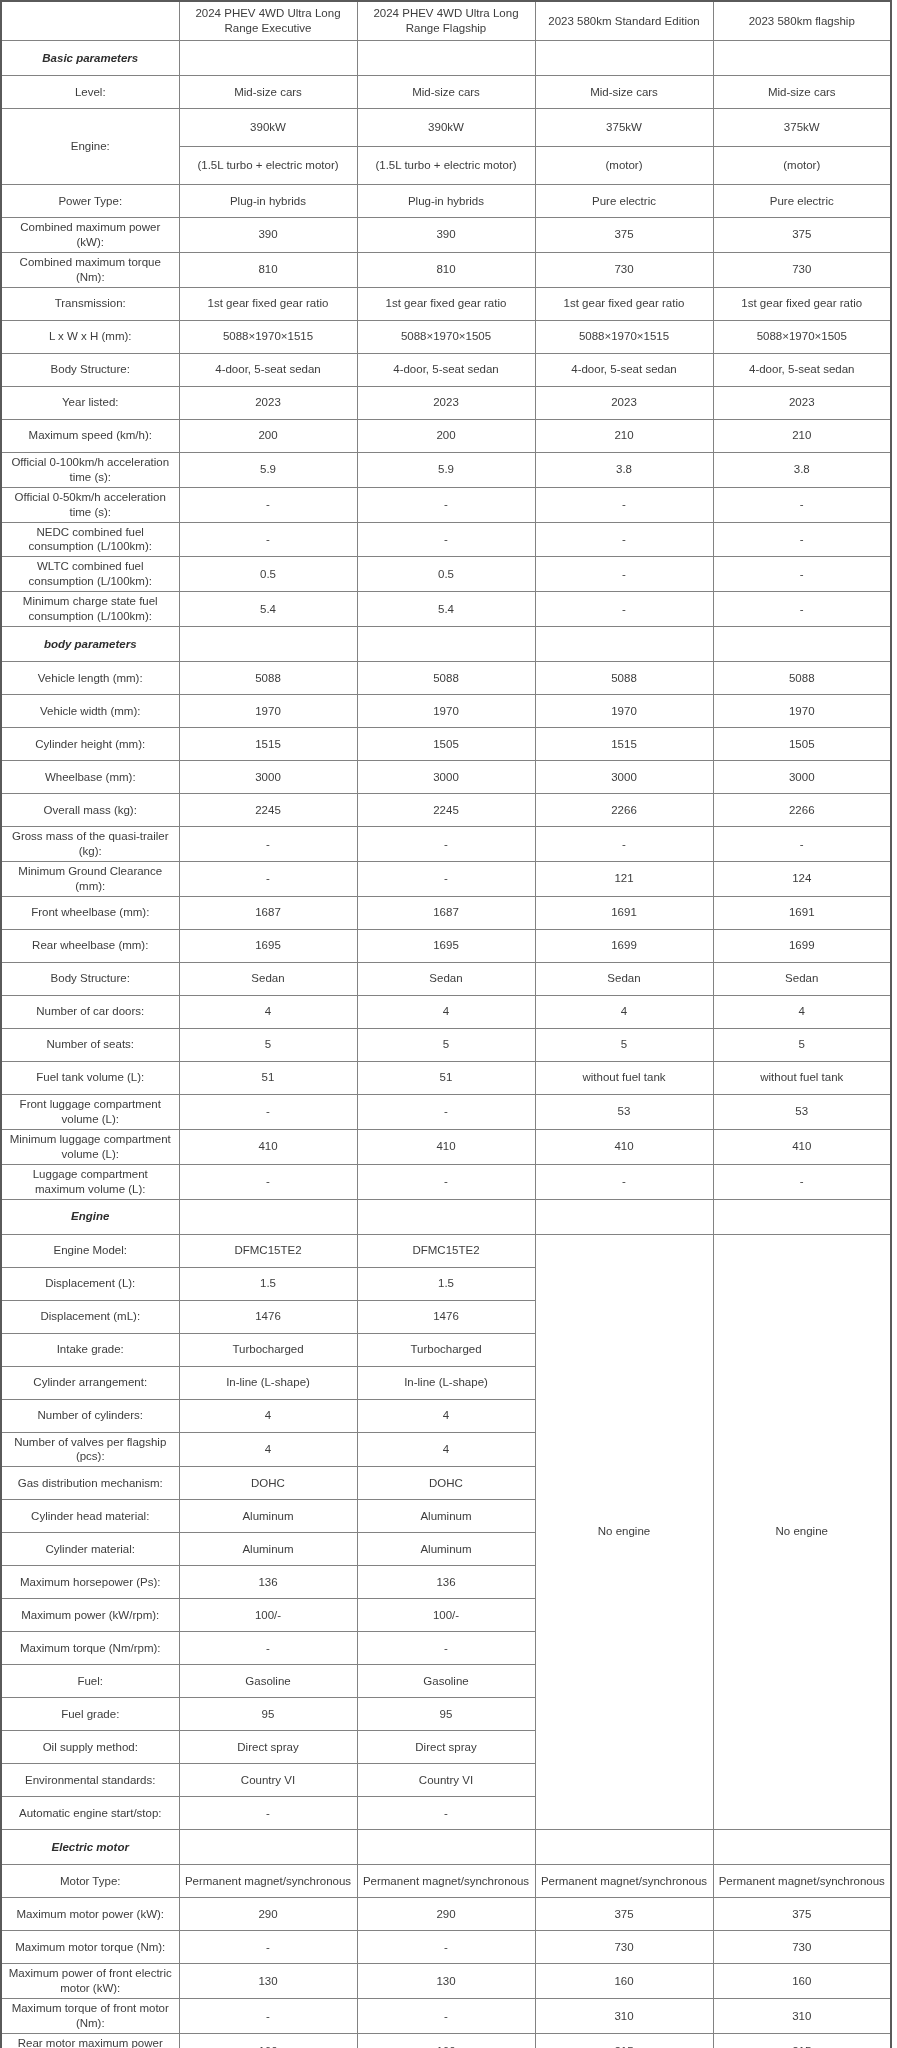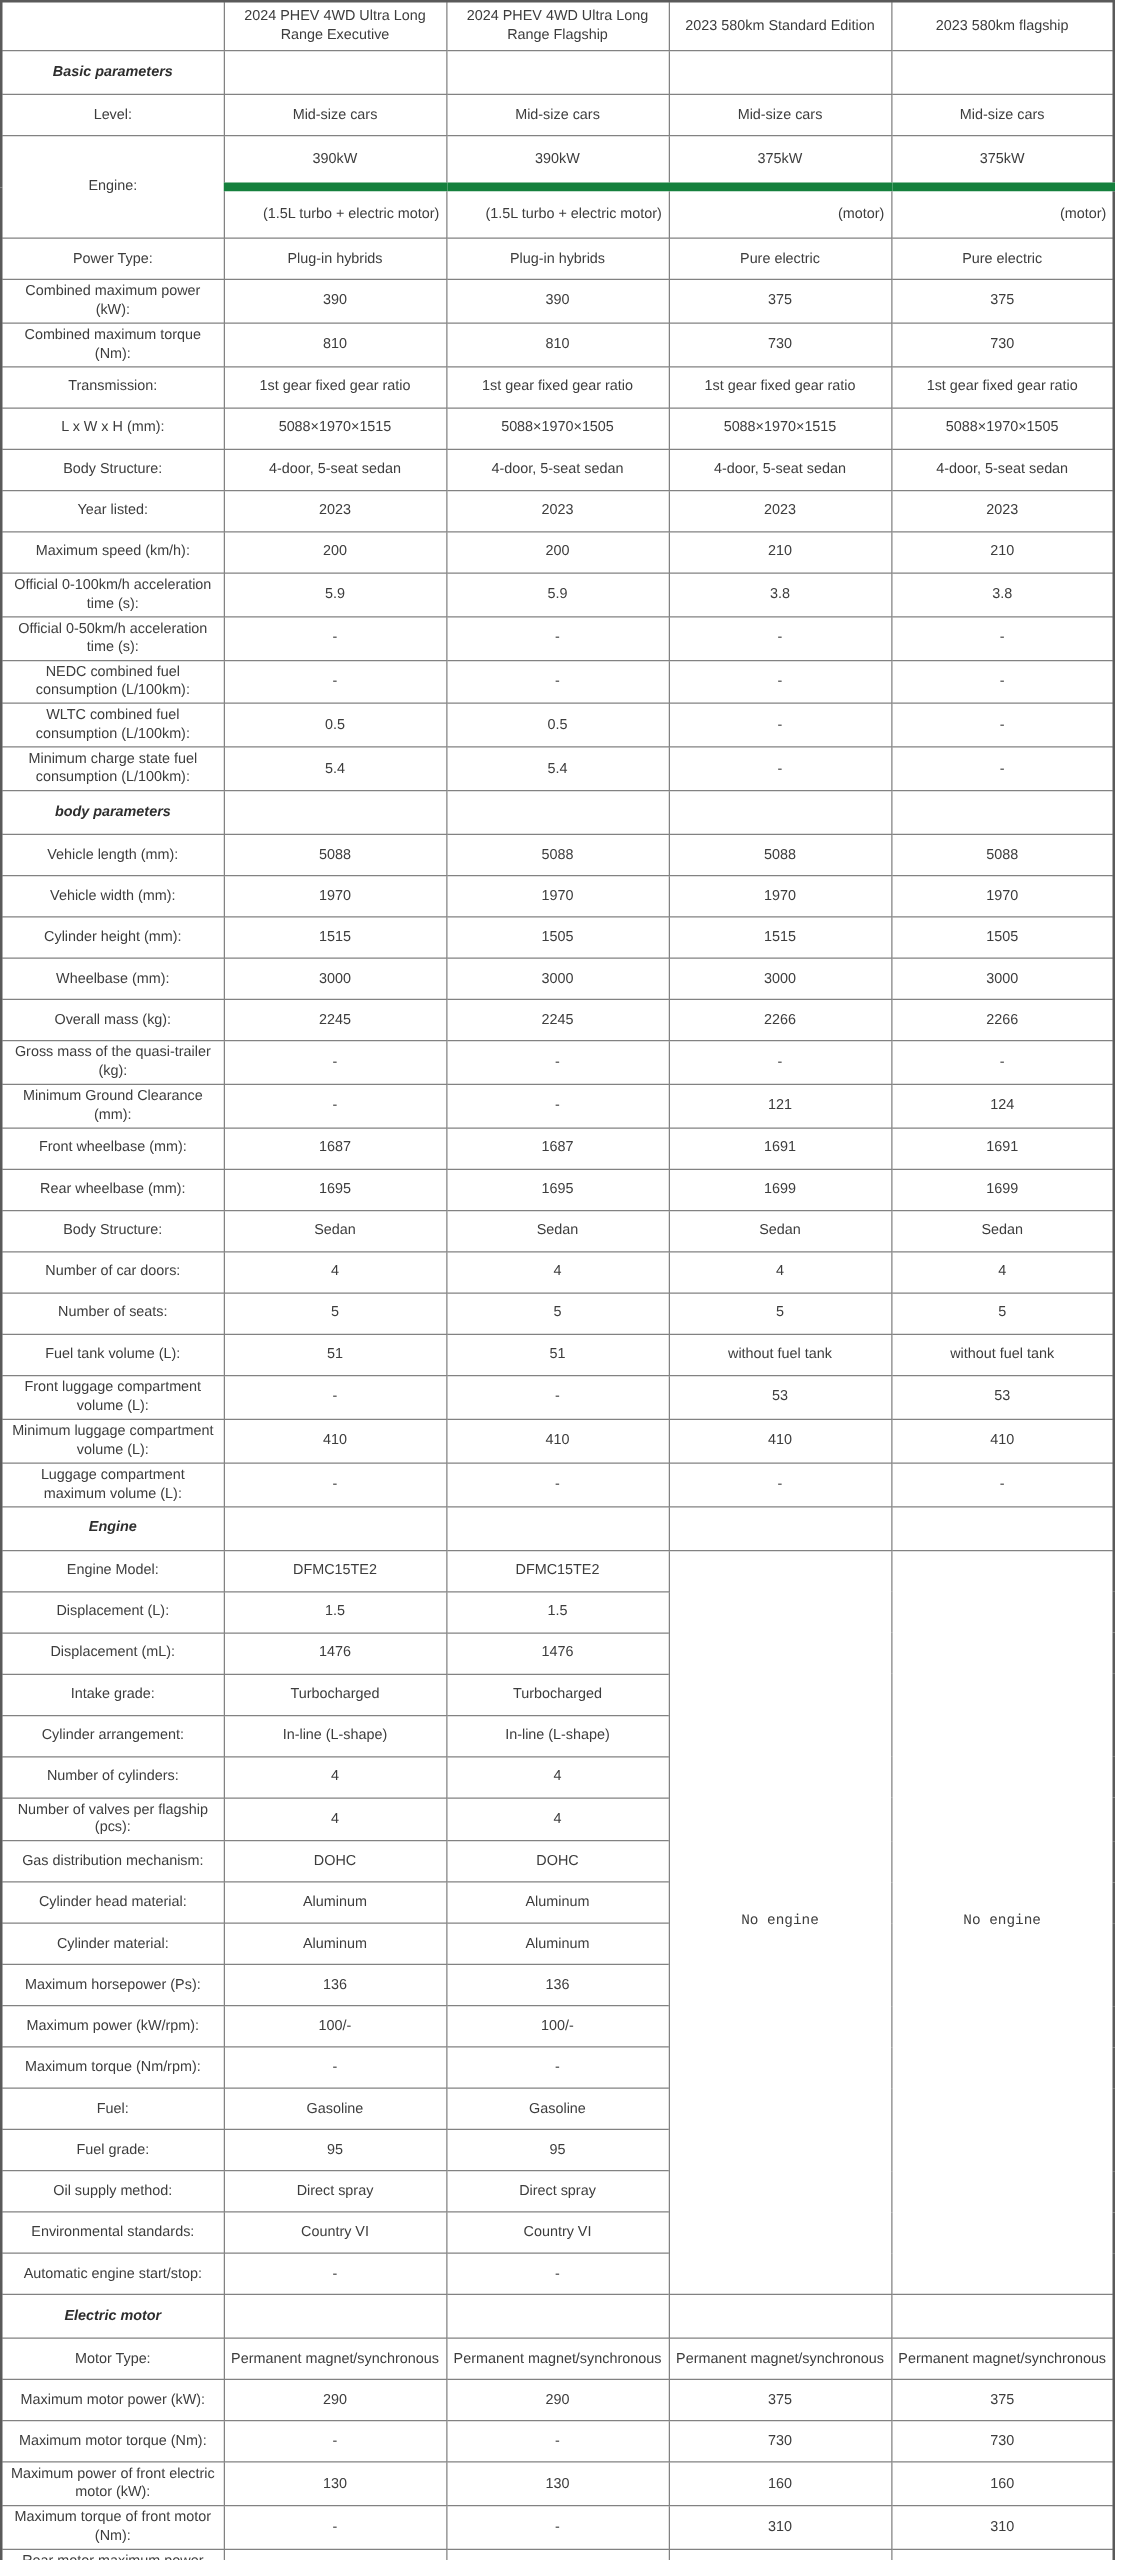--- a/index.html
+++ b/index.html
@@ -38,24 +38,23 @@
   }
   tr.section-row td {
     height: 30px;
   }
   td.sec-title {
     font-weight: bold;
     color: #2e2e2e;
     font-style: italic;
   }
   tr.eng-sub td { height: 33px; }
-  tr.eng-sub2 td { border-top: 7px solid #15803d; text-align: right; }
+  tr.eng-sub2 td { border-top: 1px solid #15803d; }
   td.merged {
     vertical-align: middle;
-    font-family: Liberation Mono, monospace;
   }
 </style>
 </head>
 <body>
 
 <div>
   <table class="spec-table">
     <colgroup>
       <col class="c">
         <col class="c">

